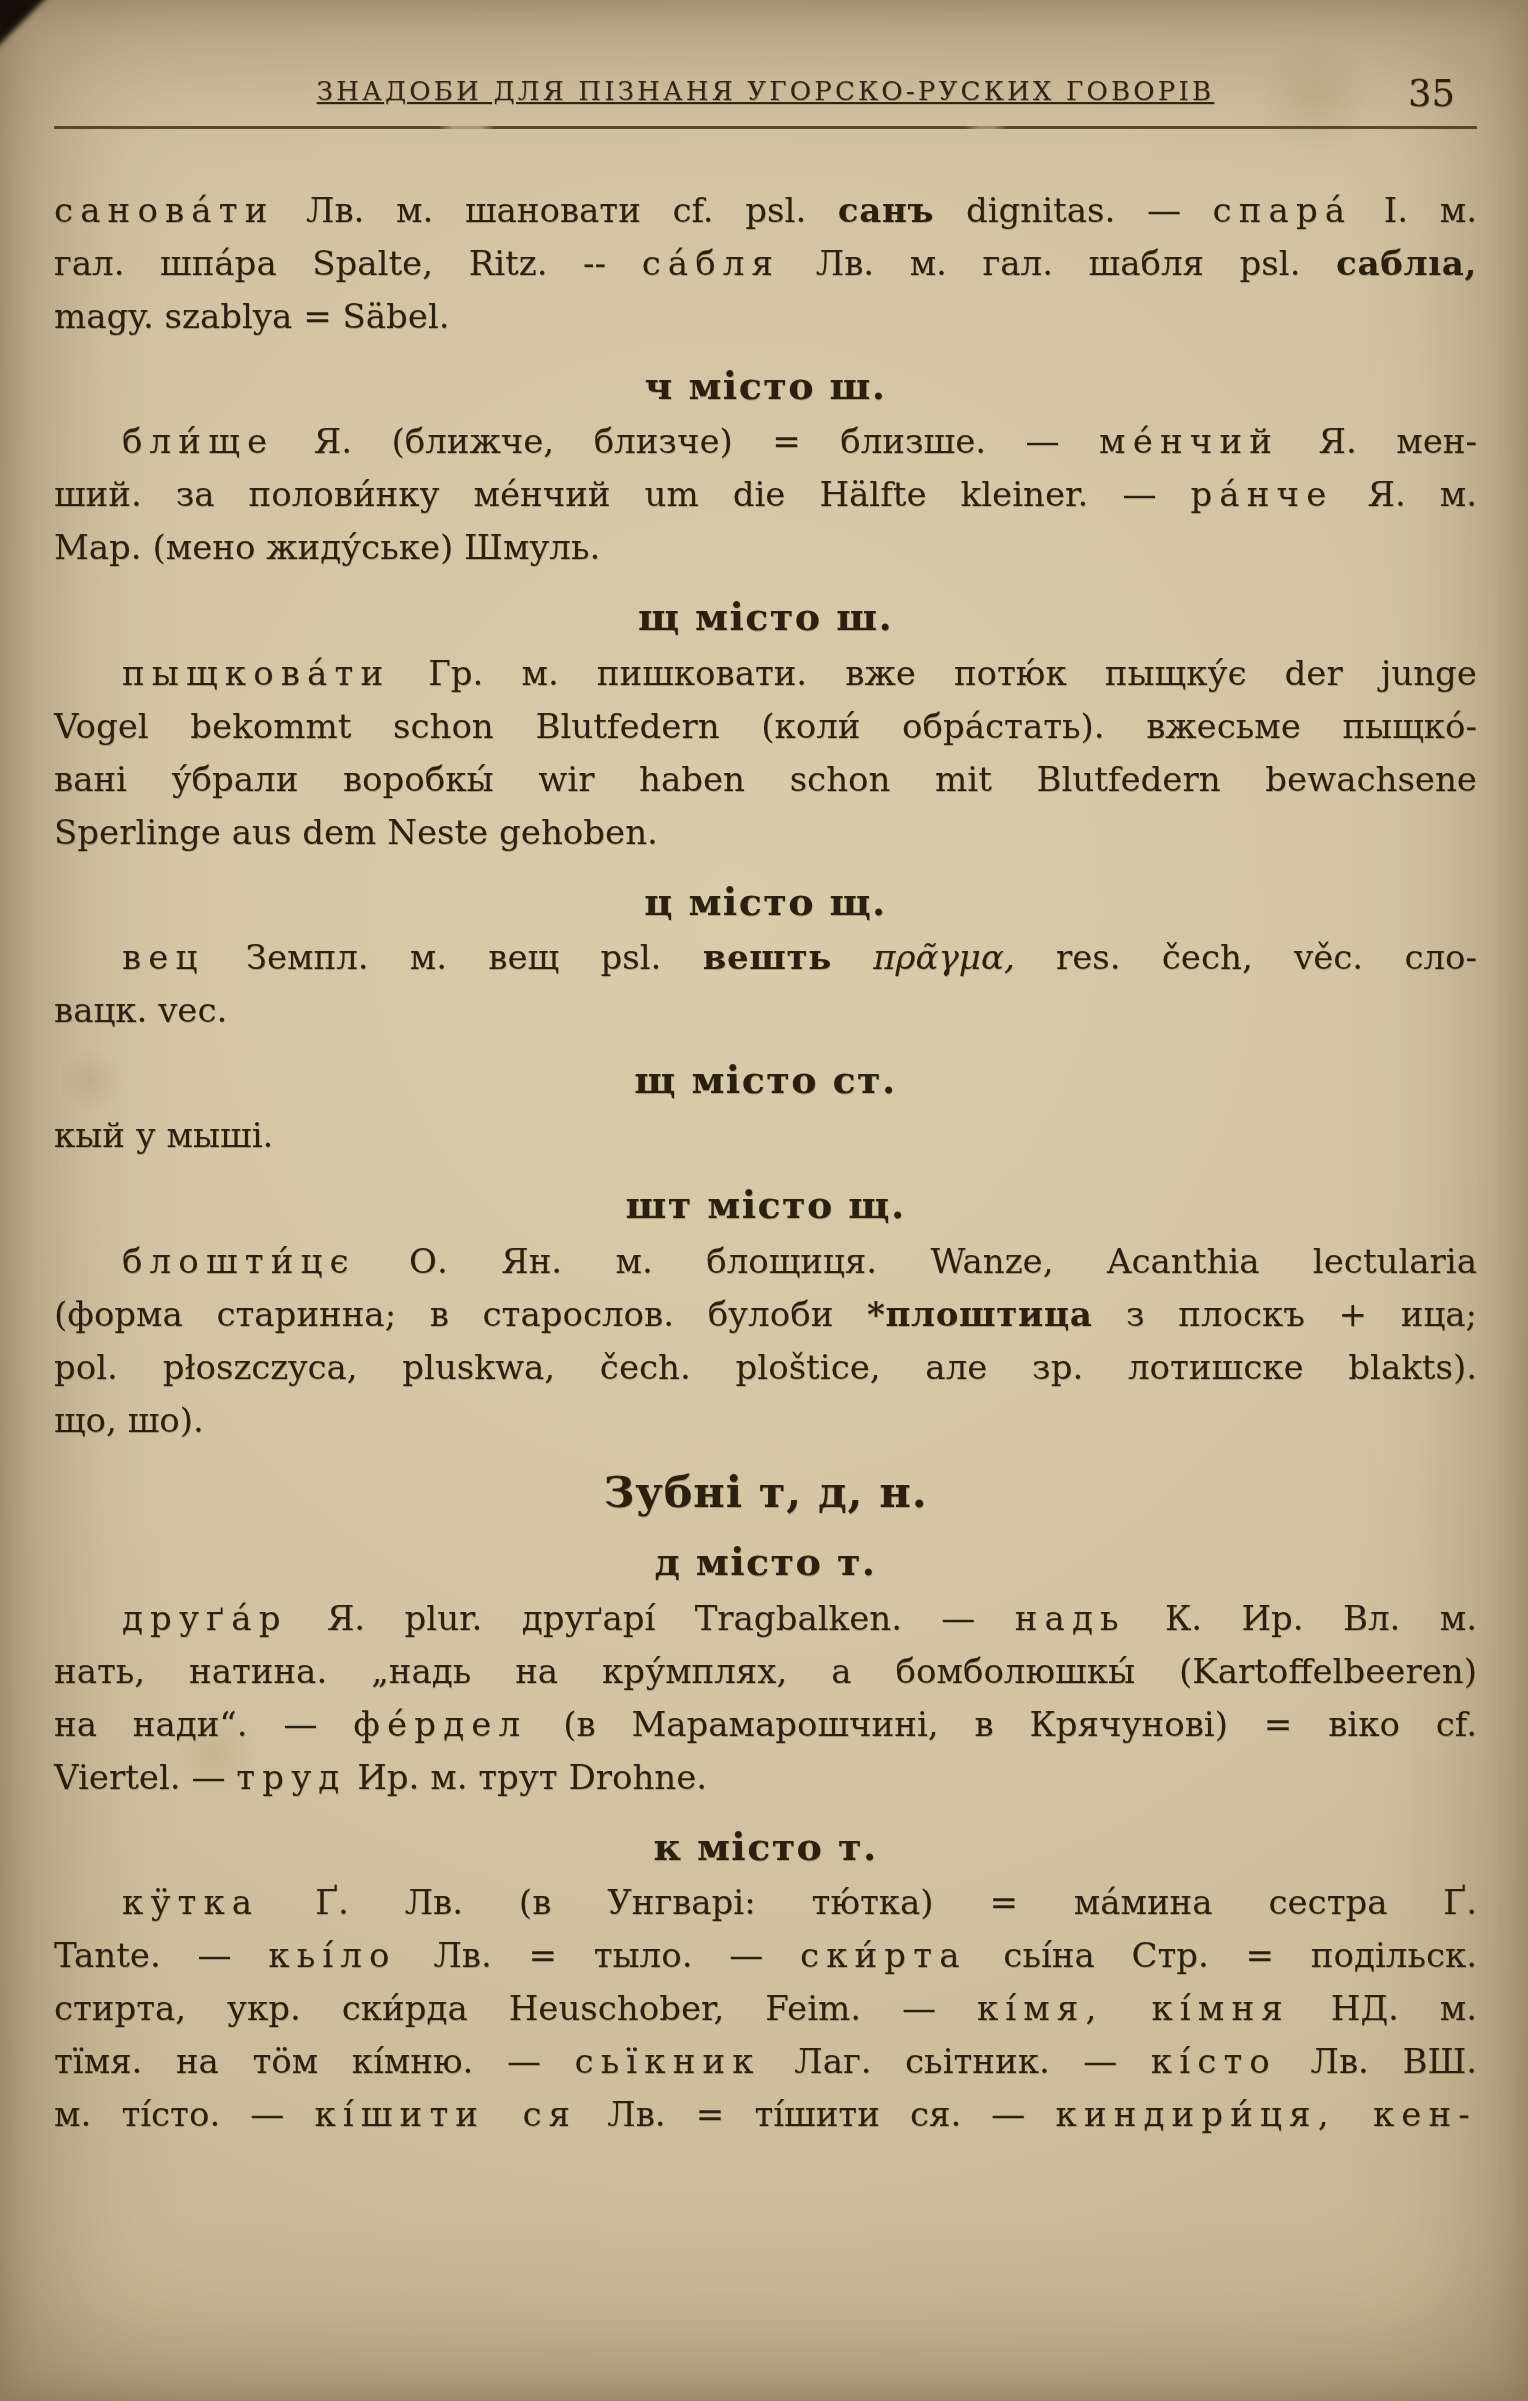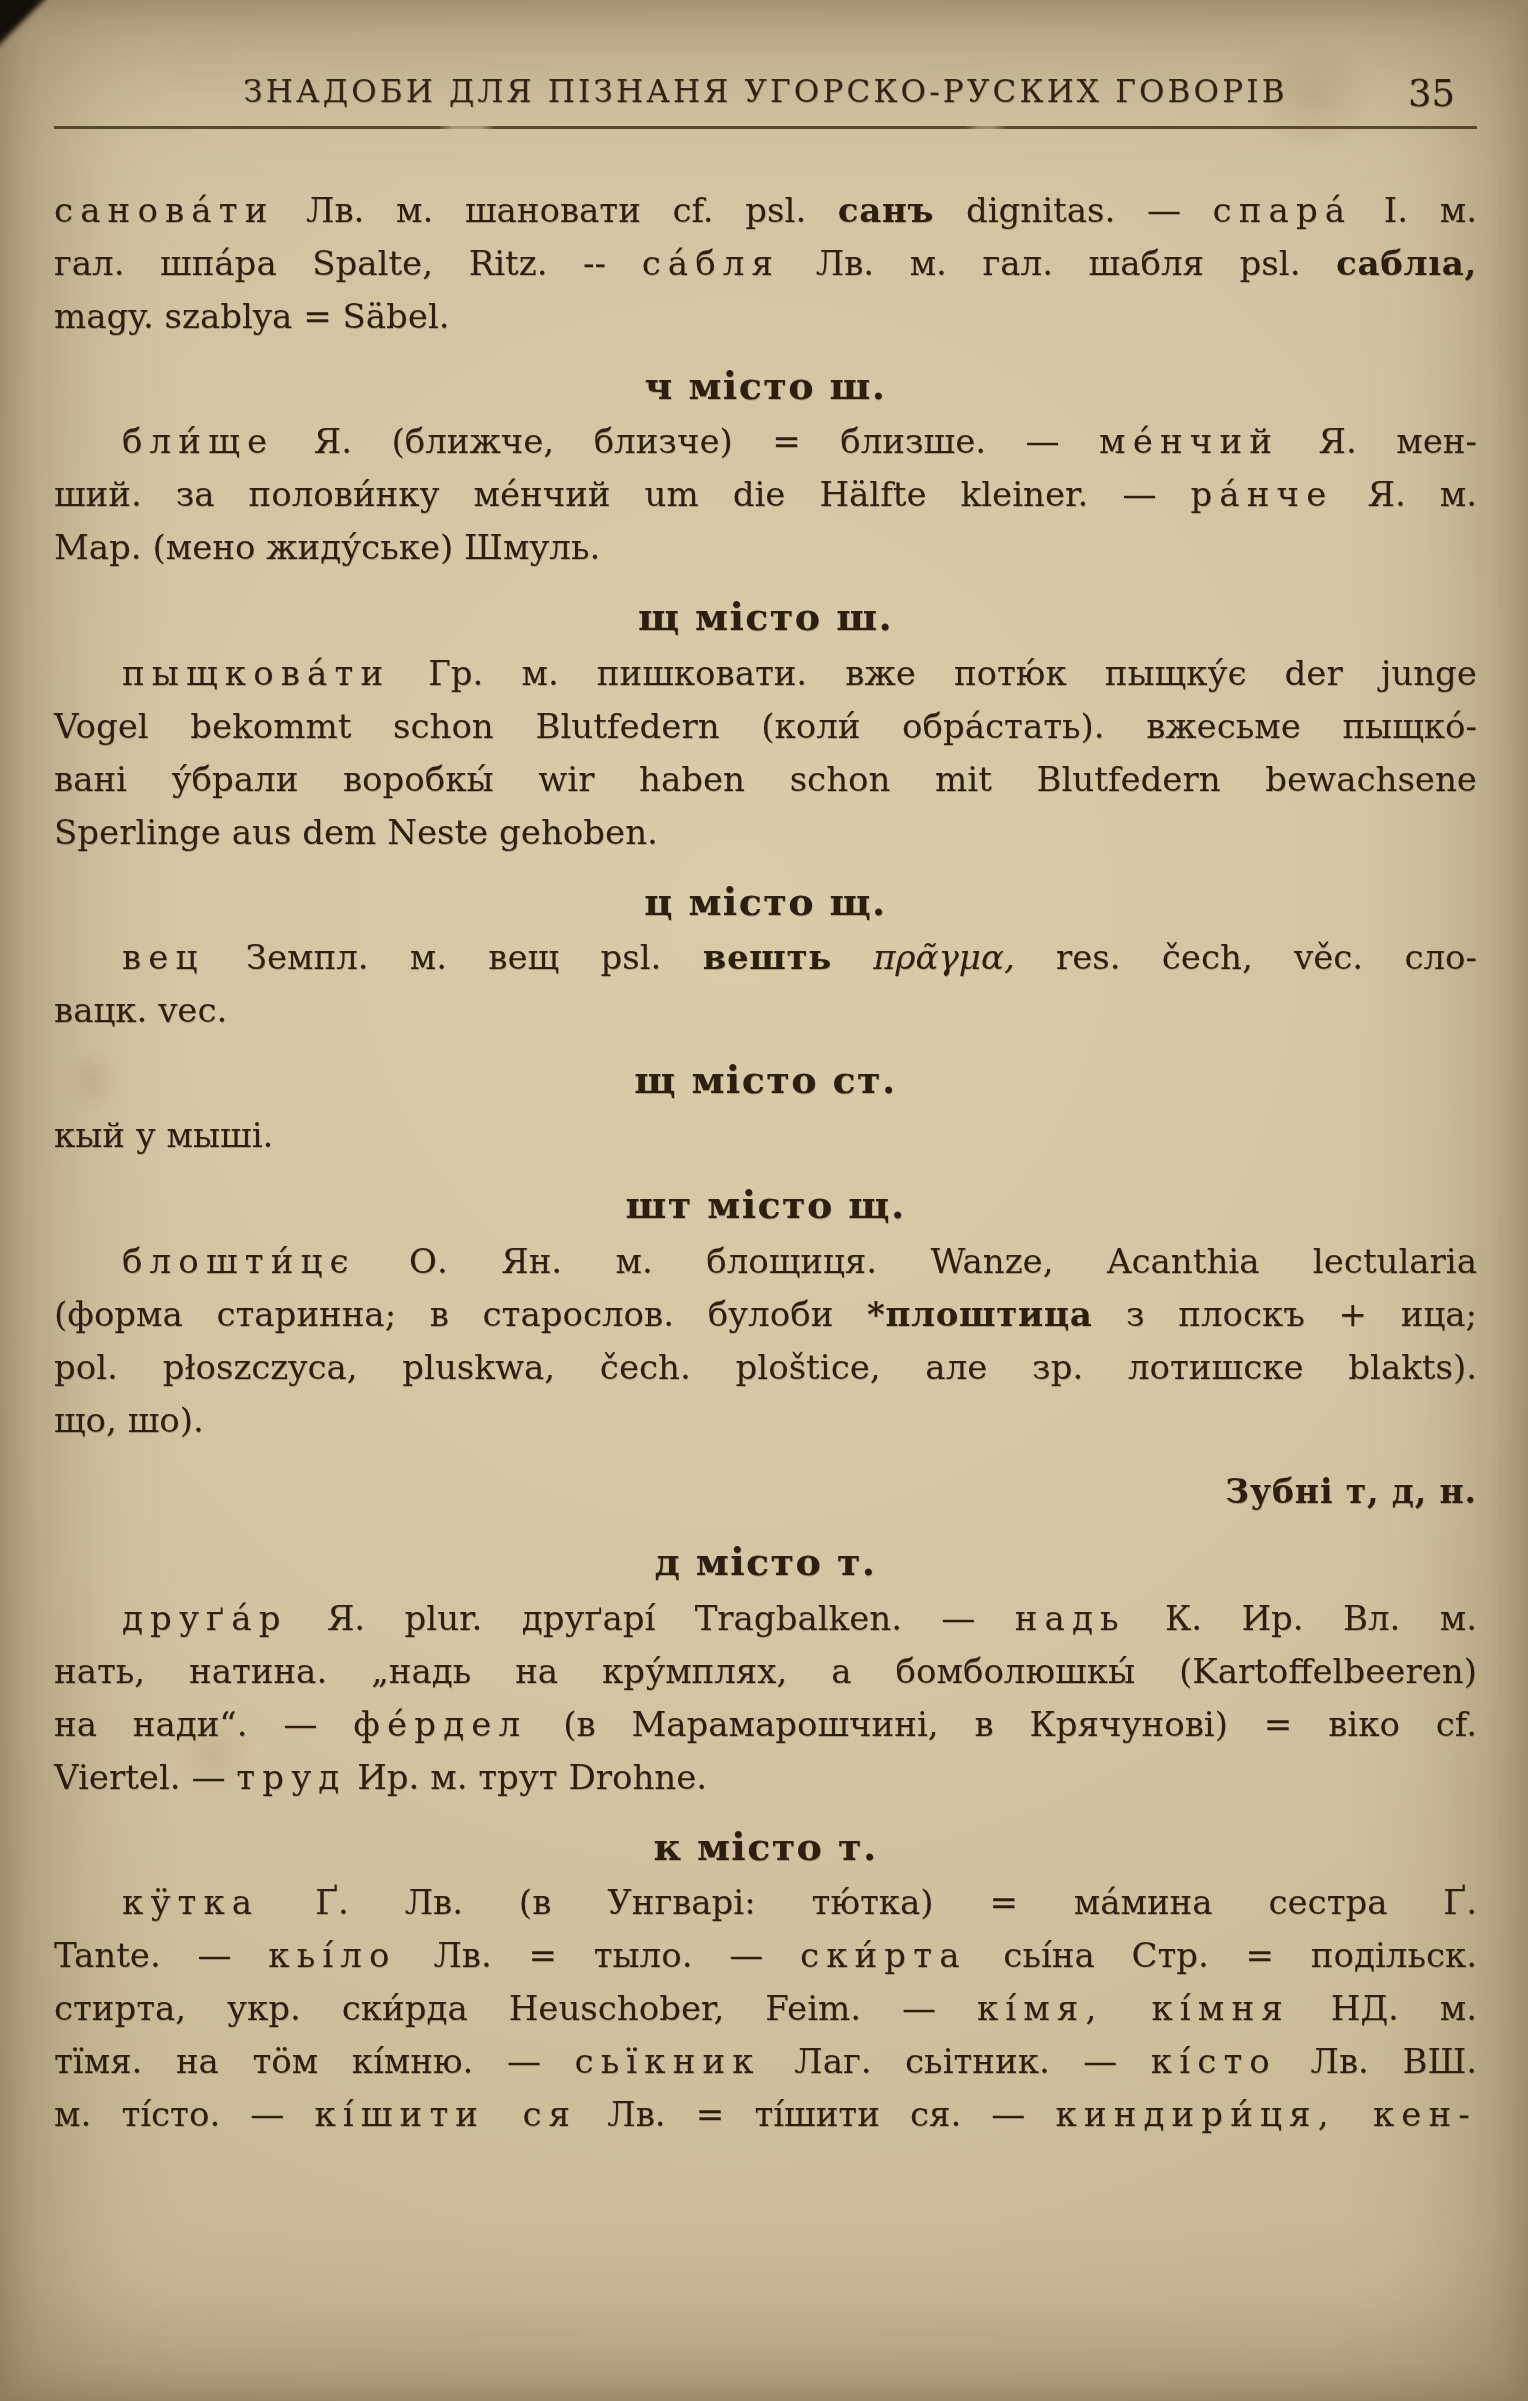--- a/index.html
+++ b/index.html
@@ -24,24 +24,25 @@
     position:absolute;top:-5.5px;left:-5.5px;width:0;height:0;
     border-top:54px solid #140f09;border-right:54px solid transparent;
     filter:blur(2.8px);
   }
   .running-header{
     position:relative;
     margin:0 52px 0 54px;padding-top:72px;
     display:flex;justify-content:center;align-items:baseline;
   }
   .rh-title{
-    font-size:31px;line-height:39px;letter-spacing:3.2px;
+    font-size:26px;line-height:39px;letter-spacing:3.2px;
     color:rgba(40,26,12,.92);
     text-shadow:0.6px 0.6px 0 rgba(60,40,20,.35);
     white-space:nowrap;
+    text-decoration:underline;
   }
   .rh-page{
     position:absolute;right:22px;bottom:-3.7px;
     font-size:37px;color:rgba(40,26,12,.95);
     text-shadow:0.6px 0.6px 0 rgba(60,40,20,.35);
   }
   .header-rule{
     margin:15px 52px 0 54px;height:2.8px;border:0;
     background:linear-gradient(90deg,
       #43341d 0 27%, rgba(67,52,29,.35) 28% 30%,
@@ -66,22 +67,22 @@
   .seg{}
   .seg-sp{letter-spacing:0.21em;}
   .seg-osl{font-weight:700;letter-spacing:0.02em;}
   .seg-gr{font-style:italic;}
   .section-heading{
     text-align:center;font-weight:700;
     font-size:38px;line-height:44px;letter-spacing:1.4px;
     margin:21px 0 7.4px;
   }
   .chapter-heading{
-    text-align:right;font-weight:700;
-    font-size:33px;line-height:54px;letter-spacing:0.9px;
+    text-align:center;font-weight:700;
+    font-size:43px;line-height:54px;letter-spacing:0.9px;
     margin:18.5px 0 0;
   }
 </style>
 </head>
 <body>
 
 <div class="page">
   <div class="corner-tl"></div>
 
   <header class="running-header">

